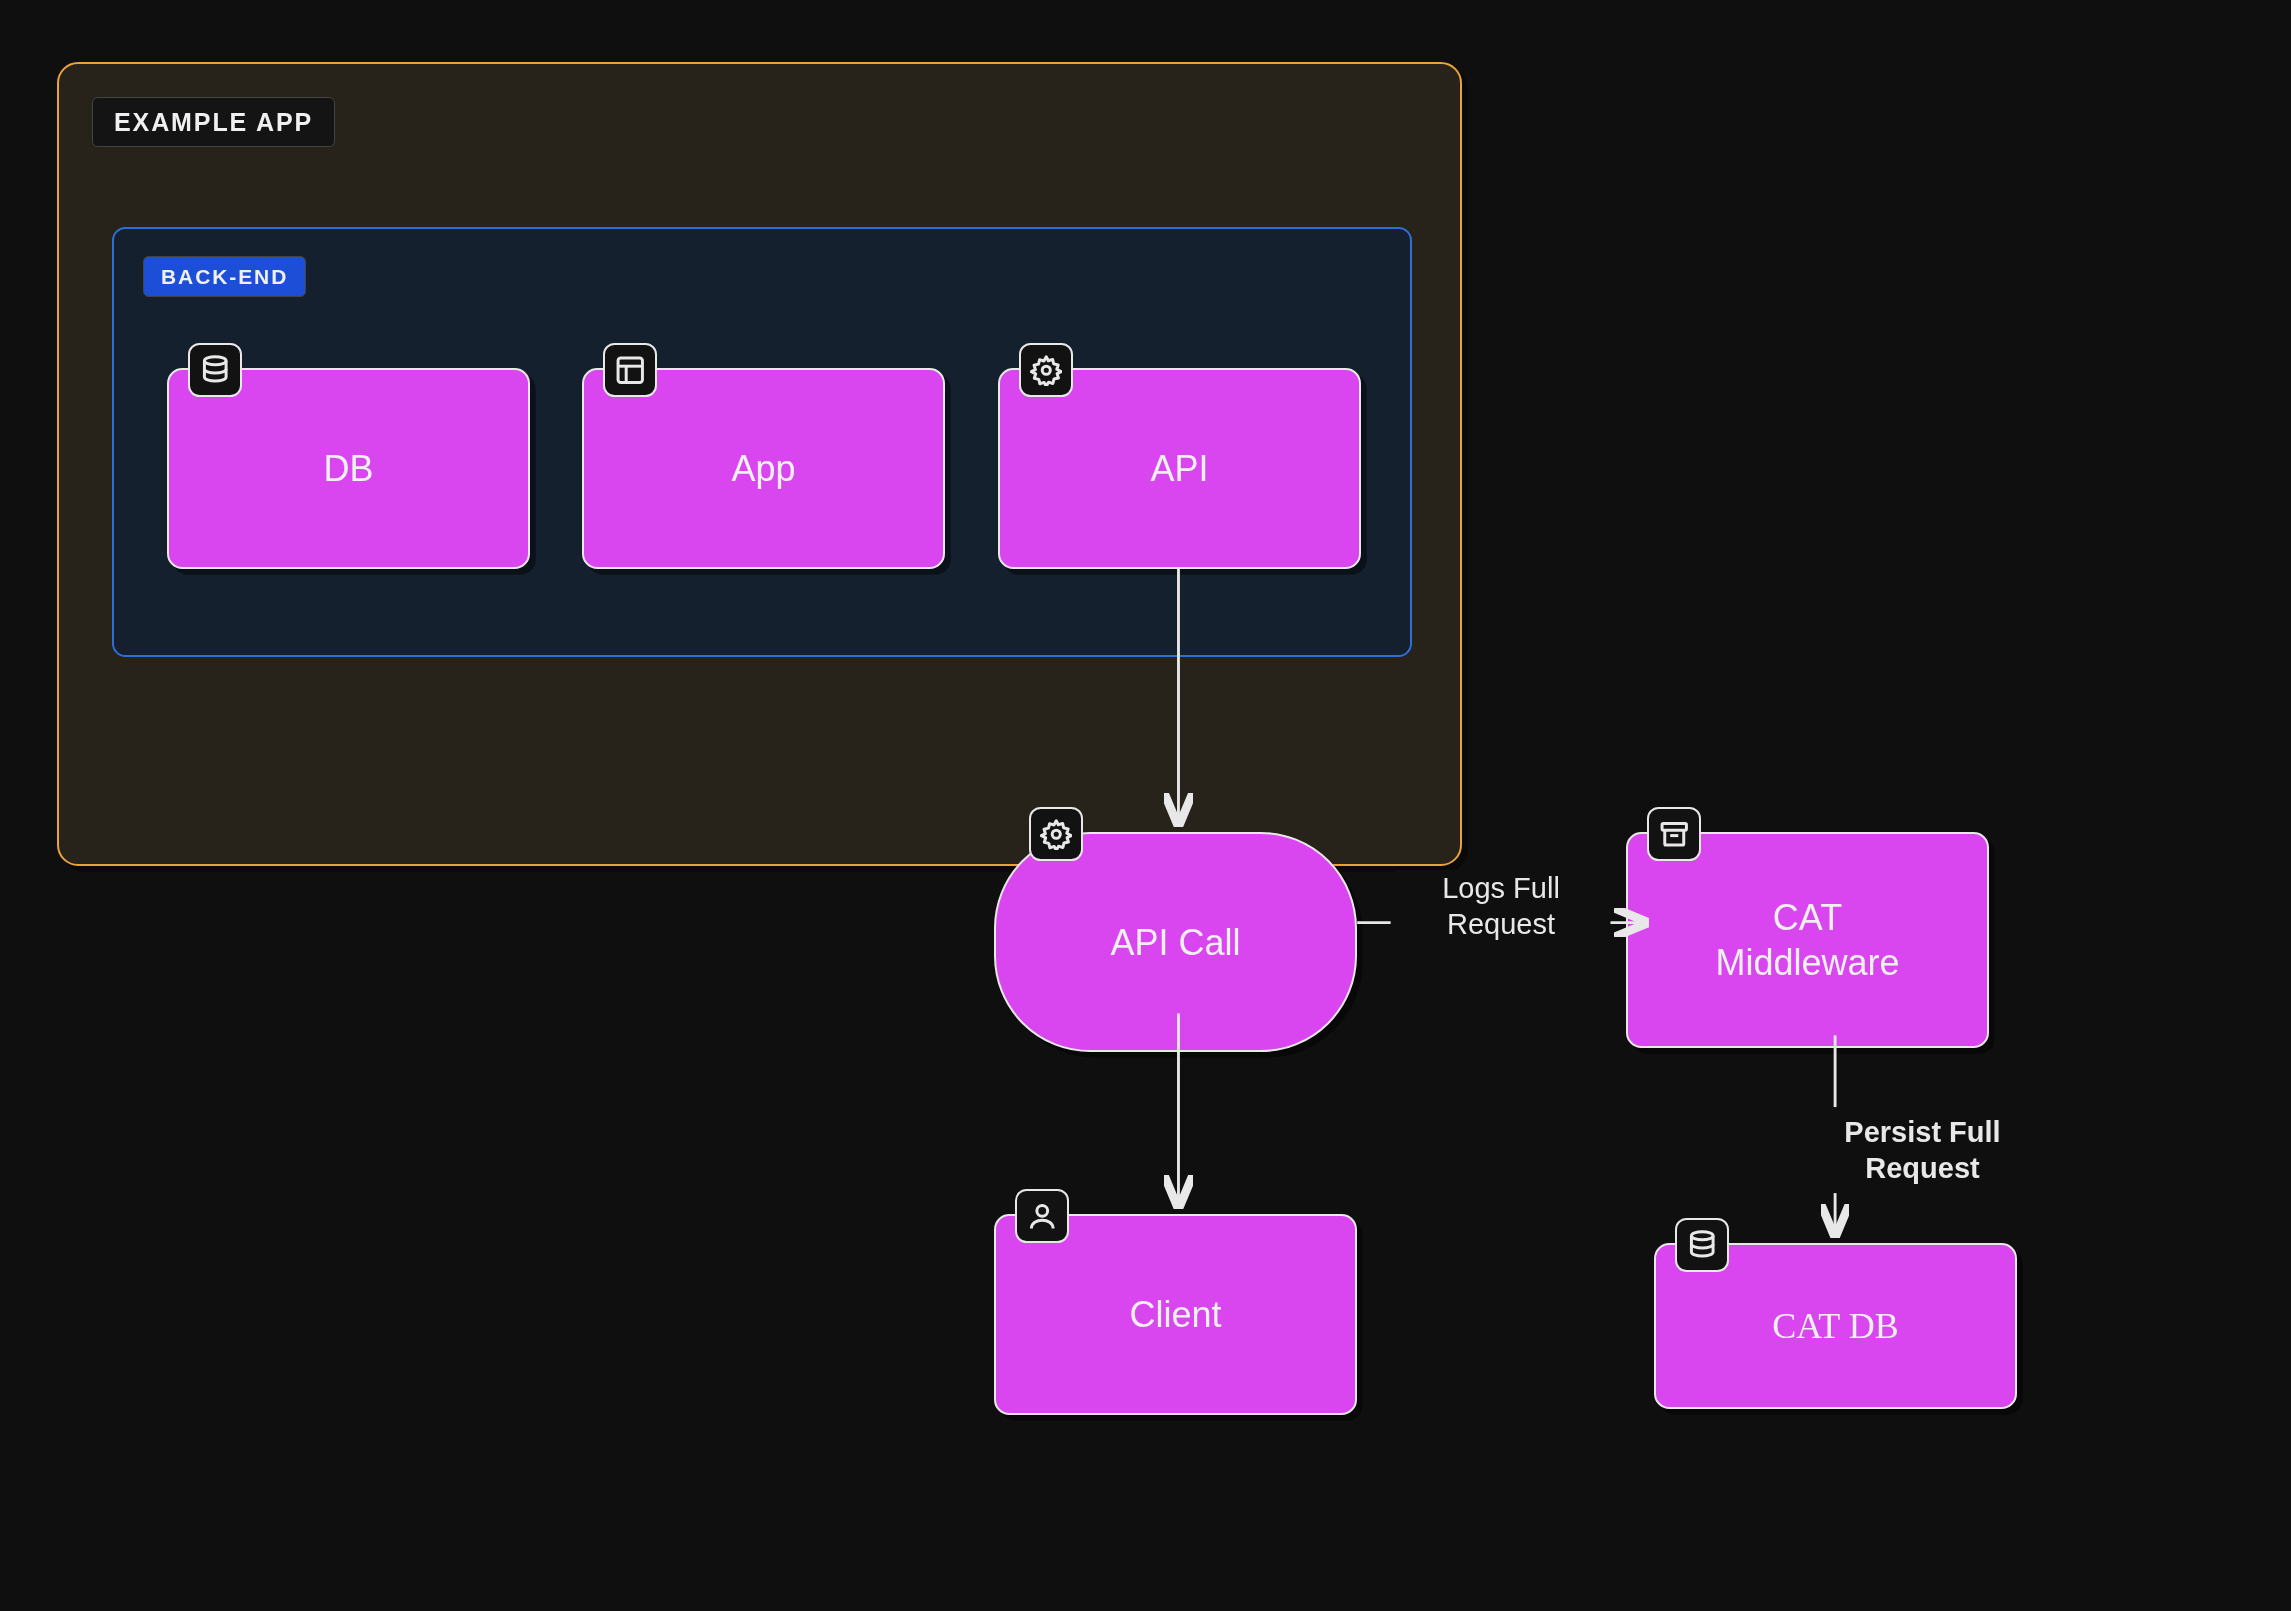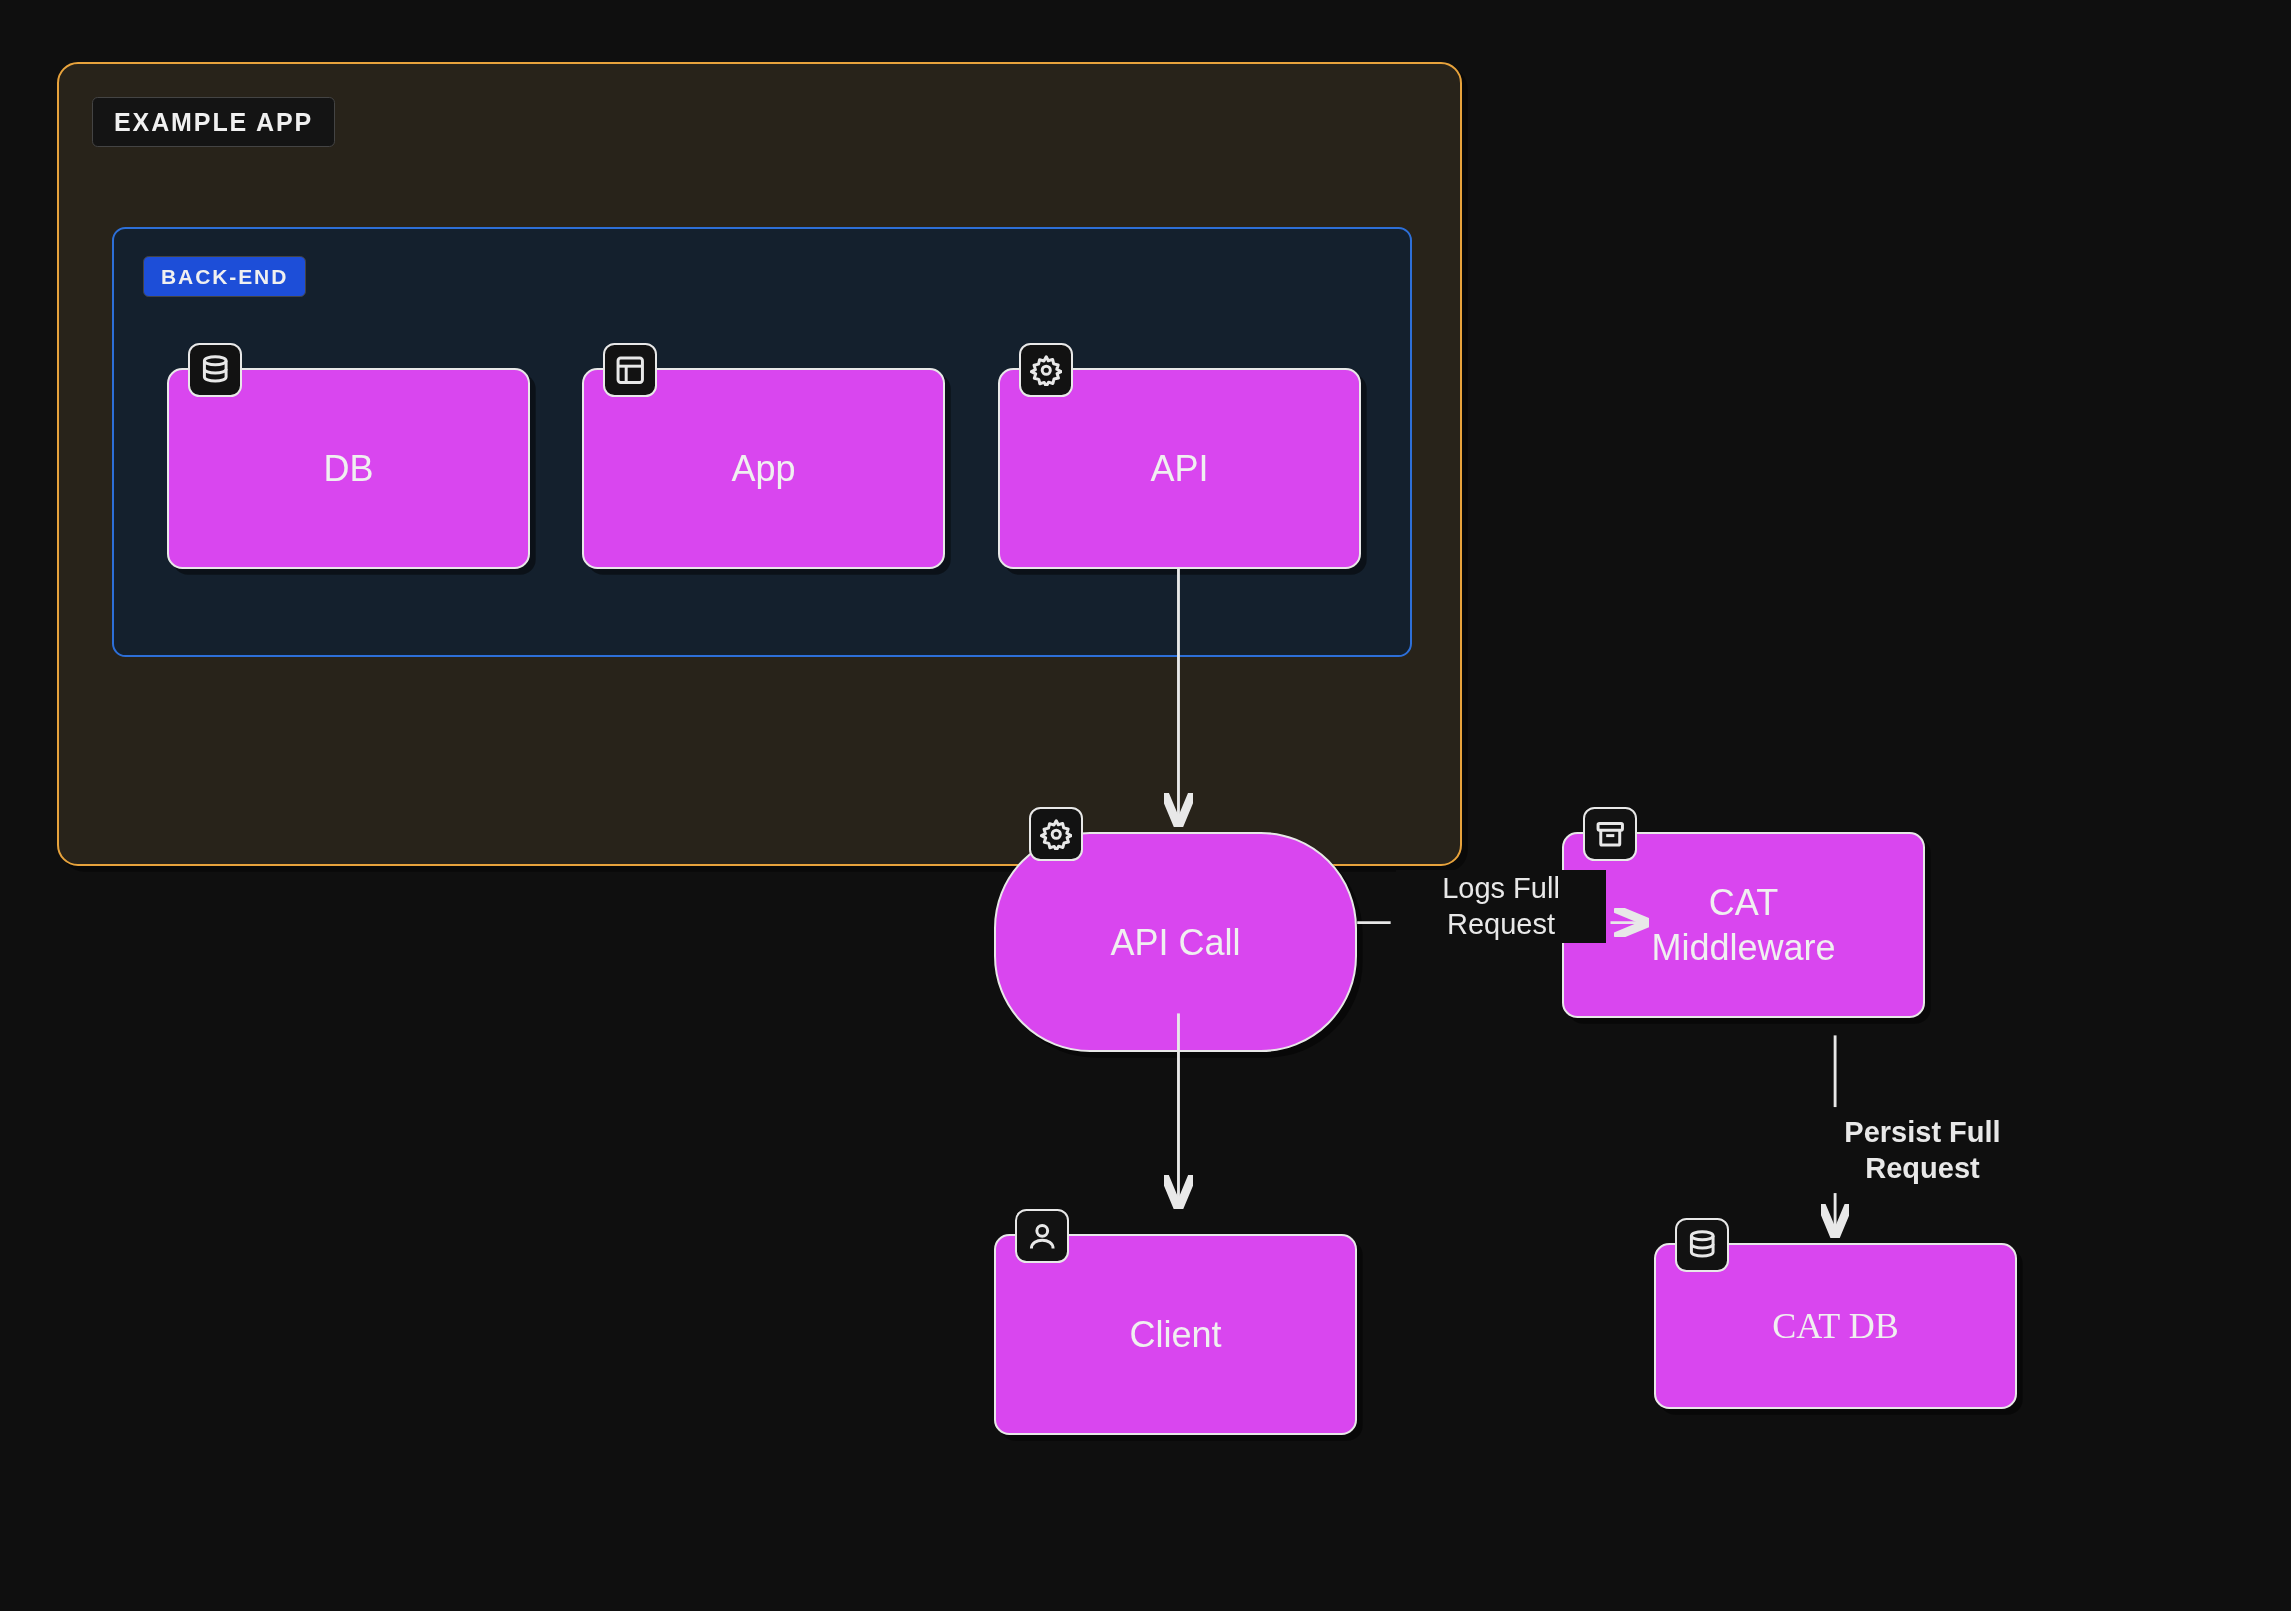--- a/index.html
+++ b/index.html
@@ -159,31 +159,31 @@
 <div class="node pill" style="left:994px; top:832px; width:363px; height:220px;">
   <div class="icon-badge" style="left:33px;">
     <svg viewBox="0 0 24 24">
         <circle cx="12" cy="12" r="3"></circle>
         <path d="M12 2l1.5 3 3.2-1 .8 3.3 3.3.8-1 3.2L23 13l-3 1.5 1 3.2-3.3.8-.8 3.3-3.2-1L12 24l-1.5-3-3.2 1-.8-3.3-3.3-.8 1-3.2L1 13l3-1.5-1-3.2 3.3-.8.8-3.3 3.2 1L12 2z" stroke-linejoin="round"></path>
       </svg>
   </div>
   <div class="node-label">API Call</div>
 </div>
 
-<div class="node" style="left:994px; top:1214px; width:363px; height:201px;margin-top:20px;">
+<div class="node" style="left:994px; top:1214px; width:363px; height:201px;">
   <div class="icon-badge">
     <svg viewBox="0 0 24 24">
         <circle cx="12" cy="8" r="4"></circle>
         <path d="M4 21c0-4 4-6 8-6s8 2 8 6"></path>
       </svg>
   </div>
   <div class="node-label">Client</div>
 </div>
 
-<div class="node" style="left:1562px; top:832px; width:363px; height:186px;">
+<div class="node" style="left:1626px; top:832px; width:363px; height:216px;">
   <div class="icon-badge">
     <svg viewBox="0 0 24 24">
         <rect x="3" y="4" width="18" height="5" rx="1"></rect>
         <path d="M5 9v10a1 1 0 0 0 1 1h12a1 1 0 0 0 1-1V9"></path>
         <line x1="9" y1="13" x2="15" y2="13"></line>
       </svg>
   </div>
   <div class="node-label" style="white-space:pre-line;">CAT
 Middleware</div>
 </div>

